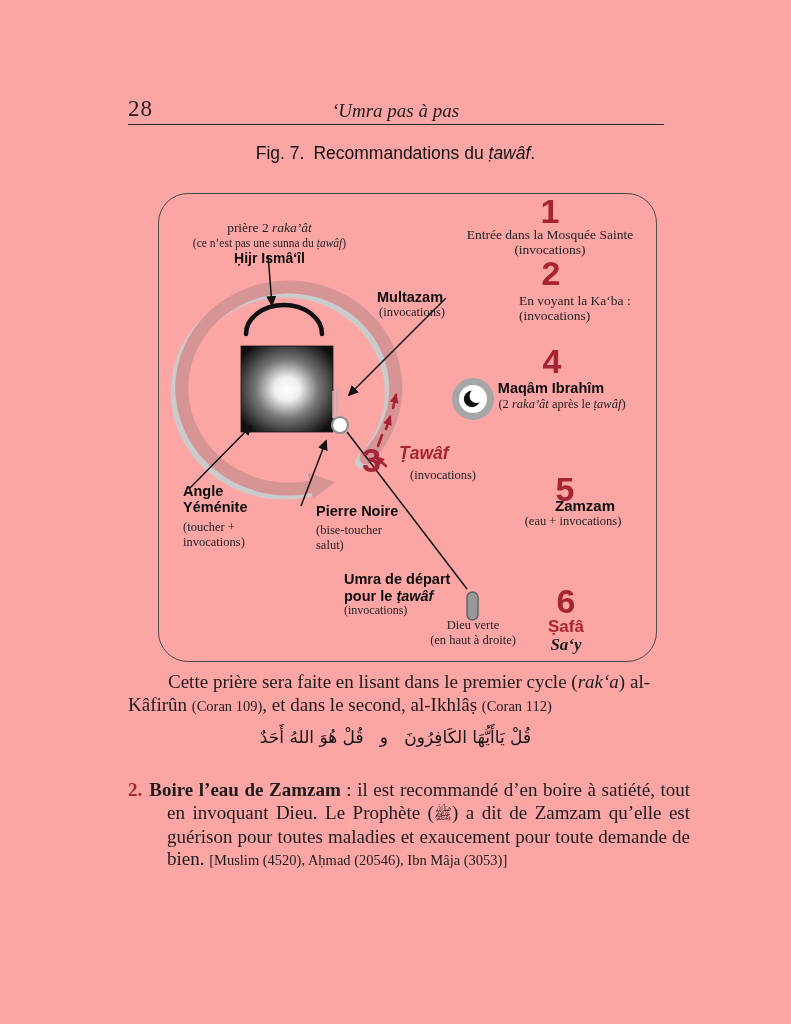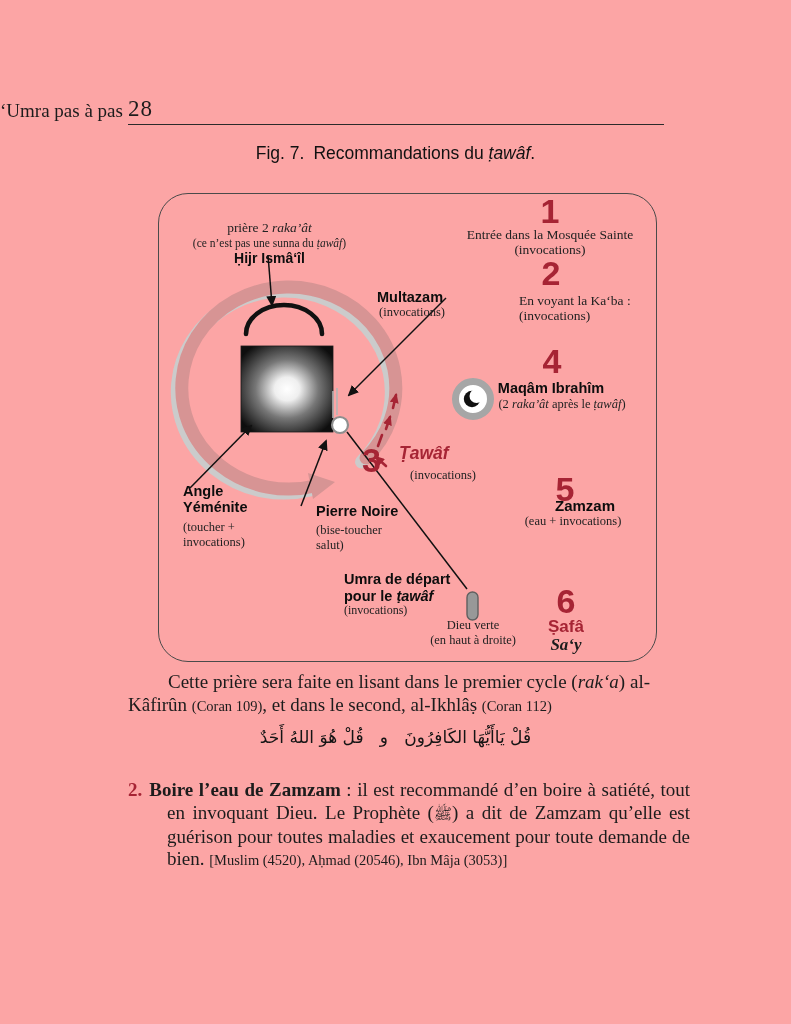--- a/index.html
+++ b/index.html
@@ -1,21 +1,21 @@
 <!DOCTYPE html>
 <html><head>
 <meta charset="utf-8">
 <style>
   html,body{margin:0;padding:0;background:#ffffff;}
   .page{position:relative;width:791px;height:1024px;background:#fca5a5;overflow:hidden;
         font-family:"Liberation Serif",serif;color:#1c1c1c;}
   
   .pagenum{position:absolute;left:128px;top:96px;font-size:23px;letter-spacing:1px;}
-  .htitle{position:absolute;left:0;top:100px;width:791px;text-align:left;
-          font-size:19px;}
+  .htitle{position:absolute;left:0;top:100px;width:791px;text-align:center;
+          font-style:italic;font-size:19px;}
   .hrule{position:absolute;left:128px;top:124px;width:536px;height:0;
          border-top:1.4px solid #2b2b2b;}
   
   .caption{position:absolute;left:0;top:143px;width:791px;text-align:center;
            font-family:"Liberation Sans",sans-serif;font-size:17.5px;color:#111;}
   .caption .fig{margin-right:9px;}
   .caption i{font-style:italic;}
   
   .box{position:absolute;left:158px;top:193px;width:497px;height:467px;
        border:1.5px solid #4a4a4a;border-radius:30px;}

